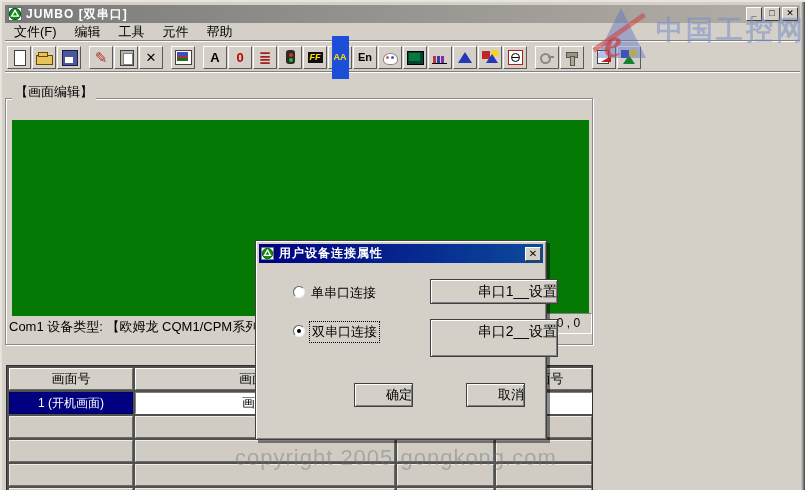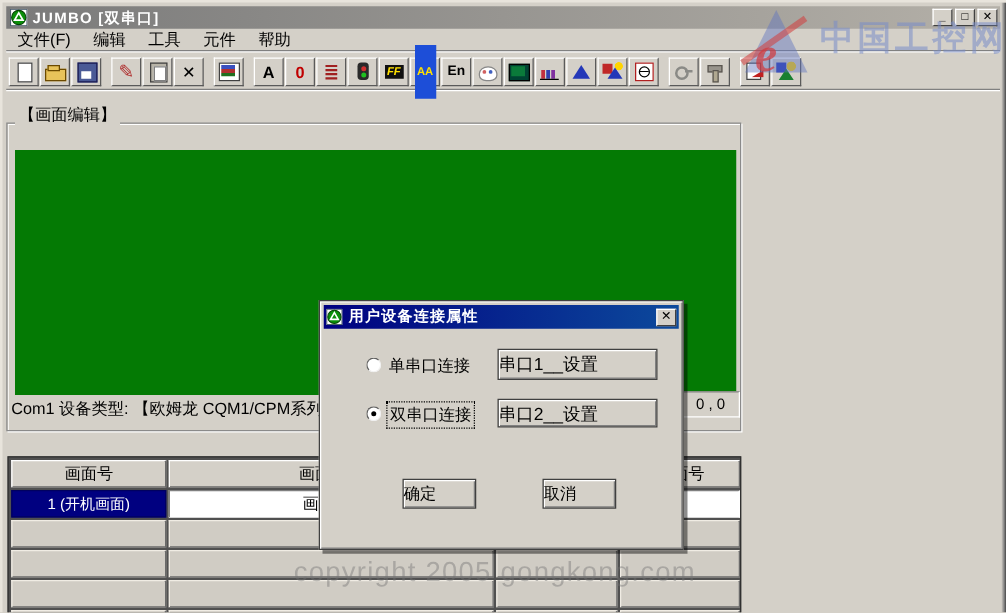--- a/index.html
+++ b/index.html
@@ -98,23 +98,23 @@
   .dlg-title .t-text { color:#fff; font-weight:bold; font-size:12px; letter-spacing:1px; }
   .dlg-close { margin-left:auto; width:16px; height:14px; background:#d4d0c8; border:1px solid; border-color:#fff #404040 #404040 #fff;
     font-size:10px; font-weight:bold; line-height:12px; text-align:center; }
   .radio { position:absolute; width:12px; height:12px; border-radius:50%; background:#fff;
     border:1px solid; border-color:#606060 #f0f0f0 #f0f0f0 #606060; }
   .radio .dot { display:none; position:absolute; left:3px; top:3px; width:4px; height:4px; border-radius:50%; background:#000; }
   .radio.on .dot { display:block; }
   .radio-label { position:absolute; font-size:13px; }
   .radio-label.focus { outline:1px dotted #000; padding:1px 2px; }
   .btn { position:absolute; background:#d4d0c8; border:1px solid #404040;
-    box-shadow:inset 1px 1px 0 #fff, inset -1px -1px 0 #808080; text-align:left; font-size:13px; }
+    box-shadow:inset 1px 1px 0 #fff, inset -1px -1px 0 #808080; text-align:right; font-size:13px;margin-left:32px; }
   .btn-port1 { left:142px; top:38px; width:128px; height:25px; line-height:23px; font-size:14px; }
-  .btn-port2 { left:142px; top:78px; width:128px; height:23px; line-height:23px; font-size:14px; }
+  .btn-port2 { left:142px; top:78px; width:128px; height:38px; line-height:23px; font-size:14px; }
   .btn-ok    { left:66px;  top:142px; width:59px; height:24px; line-height:22px; }
   .btn-cancel{ left:178px; top:142px; width:59px; height:24px; line-height:22px; }
   .r1 { left:37px; top:45px; } .rl1 { left:55px; top:43px; }
   .r2 { left:37px; top:84px; } .rl2 { left:54px; top:81px; }
 
   
   .wm-top { position:absolute; left:588px; top:2px; width:216px; height:62px; z-index:120; pointer-events:none; }
   .wm-tri { position:absolute; left:6px; top:4px; width:0; height:0;
     border-left:25px solid transparent; border-right:25px solid transparent; border-bottom:50px solid rgba(95,115,190,0.45); }
   .wm-slash { position:absolute; left:-2px; top:26px; width:62px; height:5px; background:rgba(210,60,60,0.55); transform:rotate(-35deg); }

